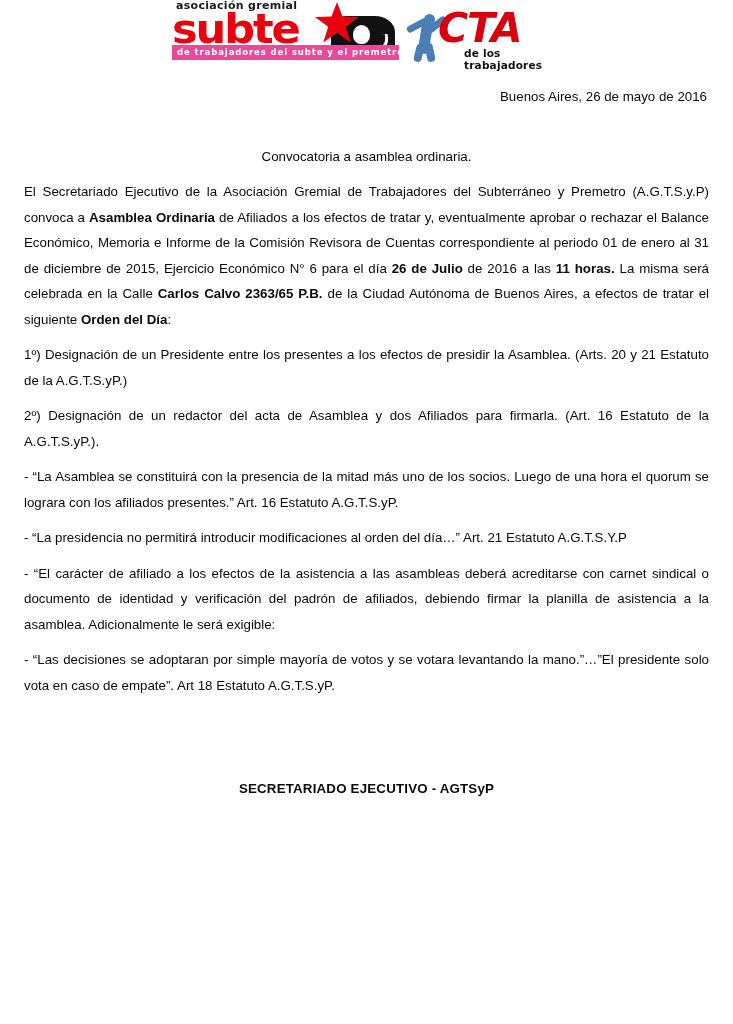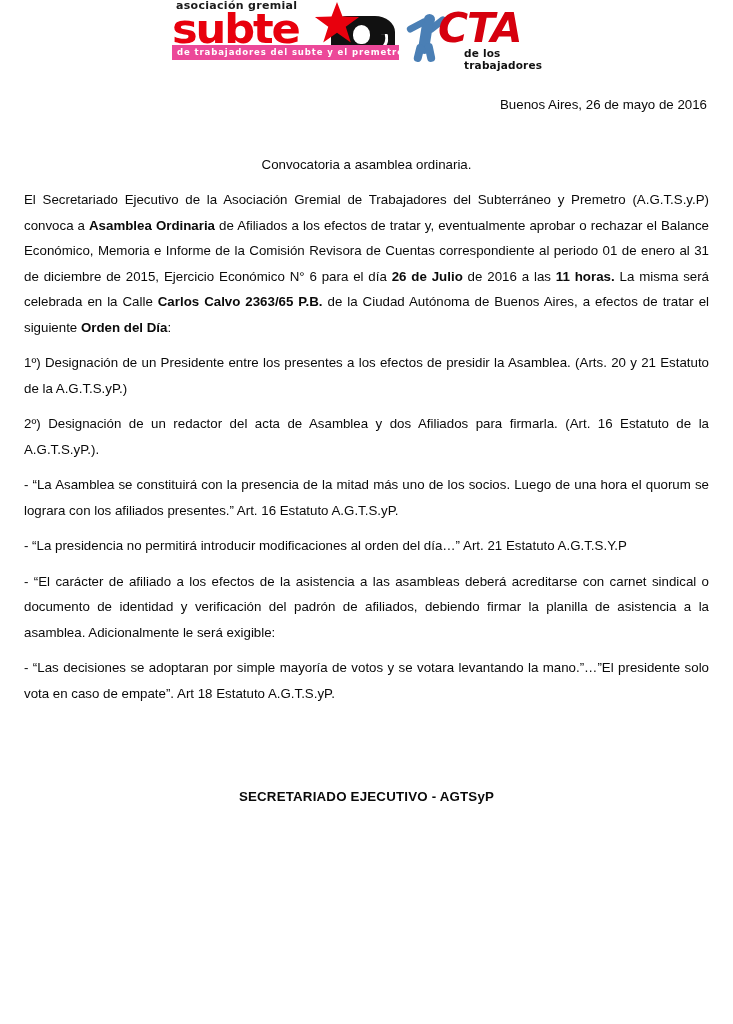--- a/index.html
+++ b/index.html
@@ -234,21 +234,21 @@
   
   .content {
     padding: 0 14px 0 14px;
     font-size: 13.3px;
     line-height: 25px;
     color: #0a0a0a;
   }
   .datum {
     text-align: right;
     padding-right: 12px;
-    margin-top: 20px;
+    margin-top: 12px;
     font-size: 13.3px;
   }
   .title-1 {
     text-align: center;
     font-weight: bold;
     font-size: 13.3px;
     margin-top: 18px;
     letter-spacing: 0.1px;
   }
   .title-2 {

